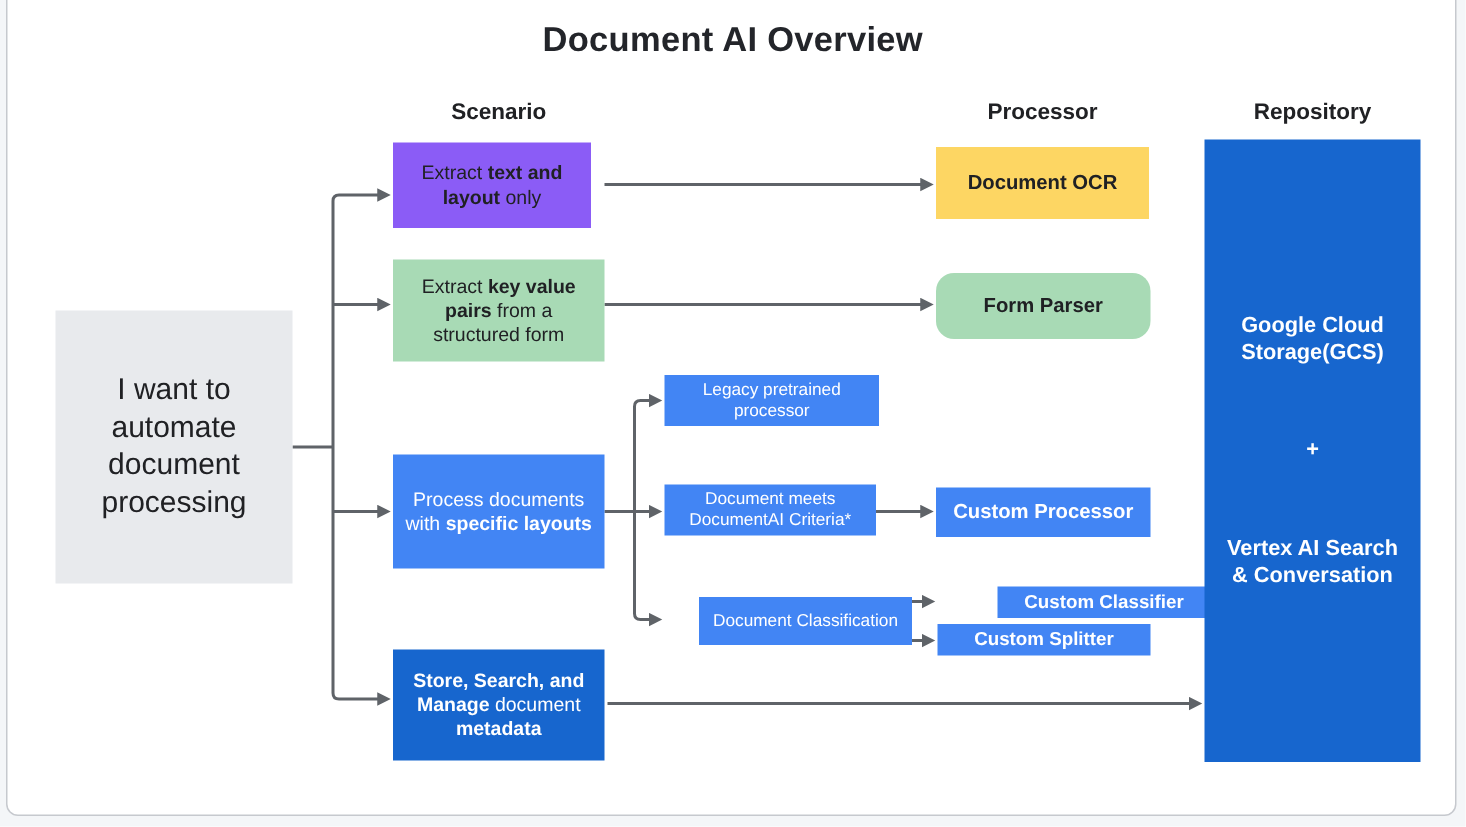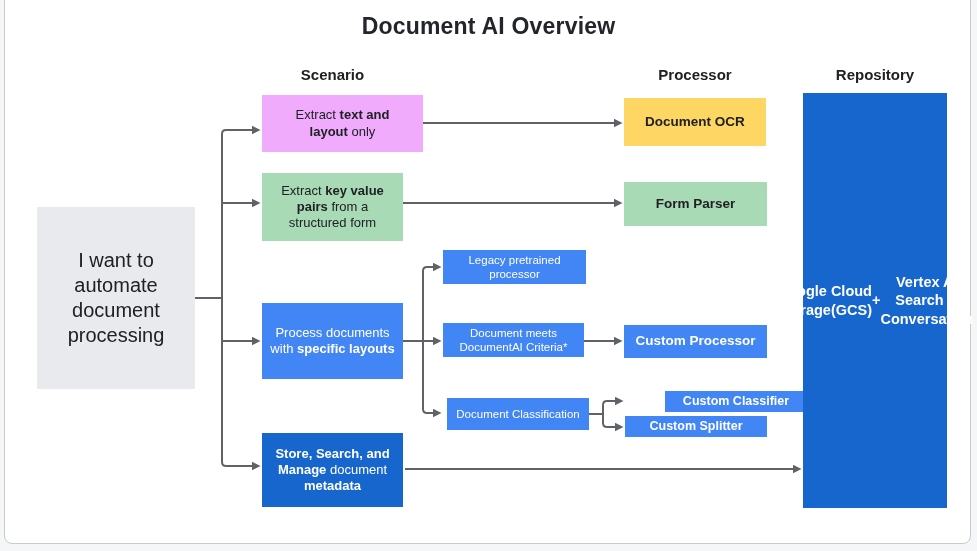--- a/index.html
+++ b/index.html
@@ -26,38 +26,38 @@
     top:66px;text-align:center;font-size:15px;font-weight:700;color:#202124;
   }
   .box{
     display:flex;align-items:center;justify-content:center;text-align:center;
     line-height:1.25;
   }
   .start-box{
     left:37px;top:207px;width:158px;height:182px;
     background:#e8eaed;font-size:20px;padding:0 10px;
   }
-  .sc-yellow{left:262px;top:95px;width:161px;height:57px;background:#f0abfc;font-size:13px;padding:0 13px;}
+  .sc-yellow{left:262px;top:95px;width:132px;height:57px;background:#8b5cf6;font-size:13px;padding:0 13px;}
   .sc-green{left:262px;top:173px;width:141px;height:68px;background:#a8dab5;font-size:13px;padding:0 13px;}
   .sc-blue{left:262px;top:303px;width:141px;height:76px;background:#4285f4;color:#fff;font-size:13px;padding:0 7px;}
   .sc-dark{left:262px;top:433px;width:141px;height:74px;background:#1766ce;color:#fff;font-size:13px;padding:12px 8px;}
   .mid{background:#4285f4;color:#fff;font-size:11.5px;padding:0 8px;}
   .mid-legacy{left:443px;top:250px;width:143px;height:34px;}
   .mid-criteria{left:443px;top:323px;width:141px;height:34px;}
-  .mid-classification{left:447px;top:398px;width:142px;height:32px;}
+  .mid-classification{left:466px;top:398px;width:142px;height:32px;}
   .pr-ocr{left:624px;top:98px;width:142px;height:48px;background:#fdd663;font-size:13.5px;font-weight:700;}
-  .pr-form{left:624px;top:182px;width:143px;height:44px;background:#a8dab5;font-size:13.5px;font-weight:700;}
+  .pr-form{left:624px;top:182px;width:143px;height:44px;background:#a8dab5;font-size:13.5px;font-weight:700;border-radius:12px;}
   .pr-custom{left:624px;top:325px;width:143px;height:33px;background:#4285f4;color:#fff;font-size:13.5px;font-weight:700;}
   .pr-small{background:#4285f4;color:#fff;font-size:12.5px;font-weight:700;}
   .pr-classifier{left:625px;top:391px;width:142px;height:21px;margin-left:40px;}
   .pr-splitter{left:625px;top:416px;width:142px;height:21px;}
   .repo{
     left:803px;top:93px;width:144px;height:415px;
     background:#1766ce;color:#fff;font-size:14.5px;font-weight:700;
-    padding:0 8px;
+    flex-direction:column;padding:0 8px;gap:47px;
   }
   .repo div{width:100%;}
   .b{font-weight:700;}
   svg.wires{position:absolute;left:0;top:0;width:977px;height:551px;pointer-events:none;}
 </style>
 </head>
 <body>
 
 <div class="frame"></div>
 

